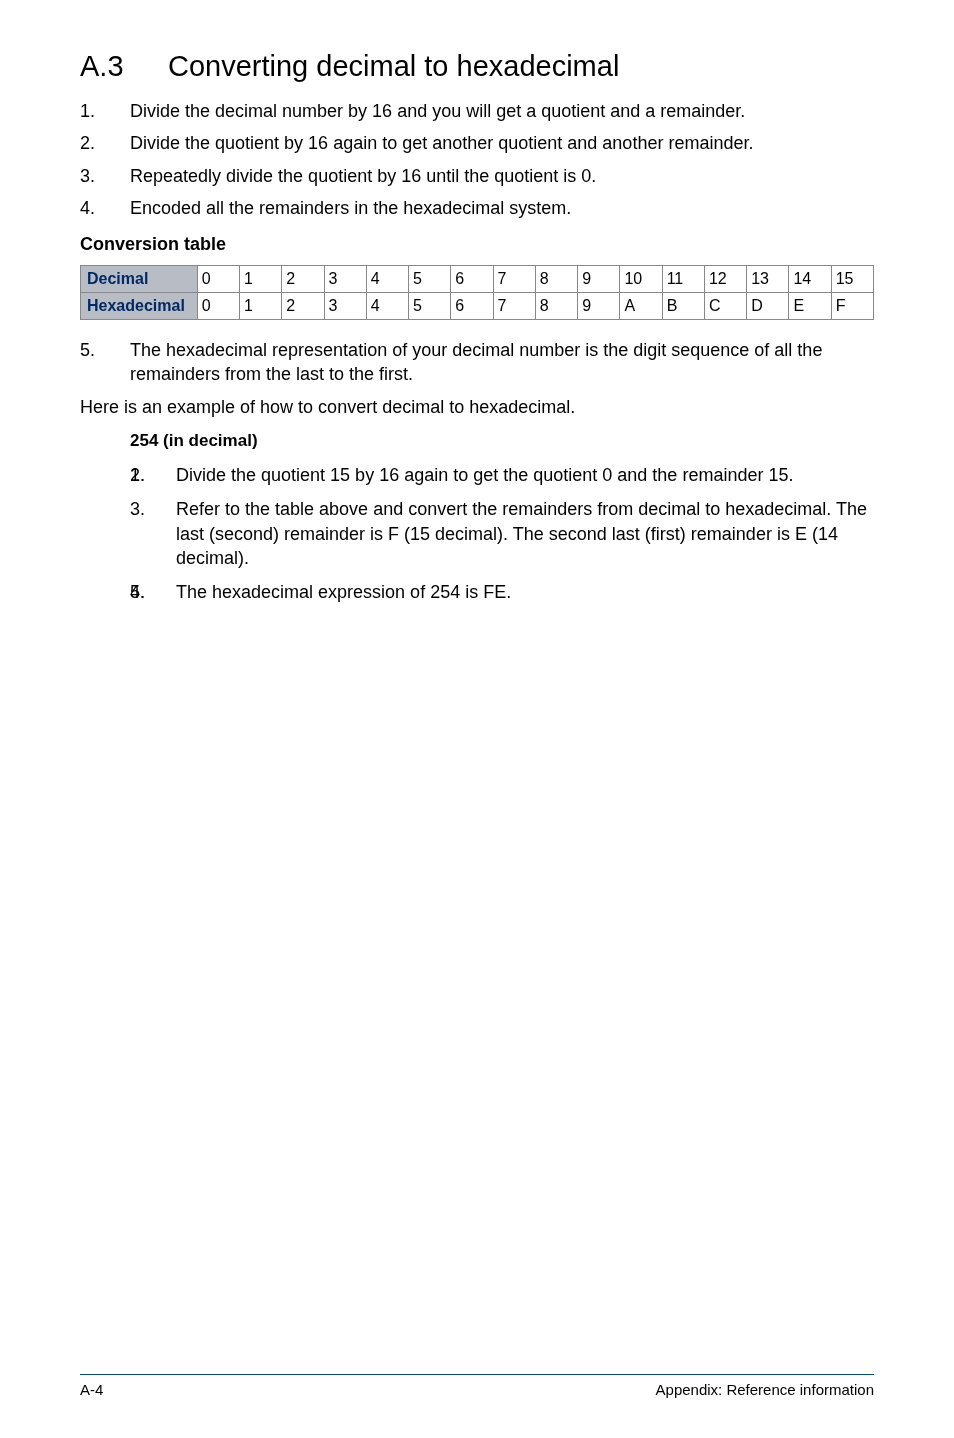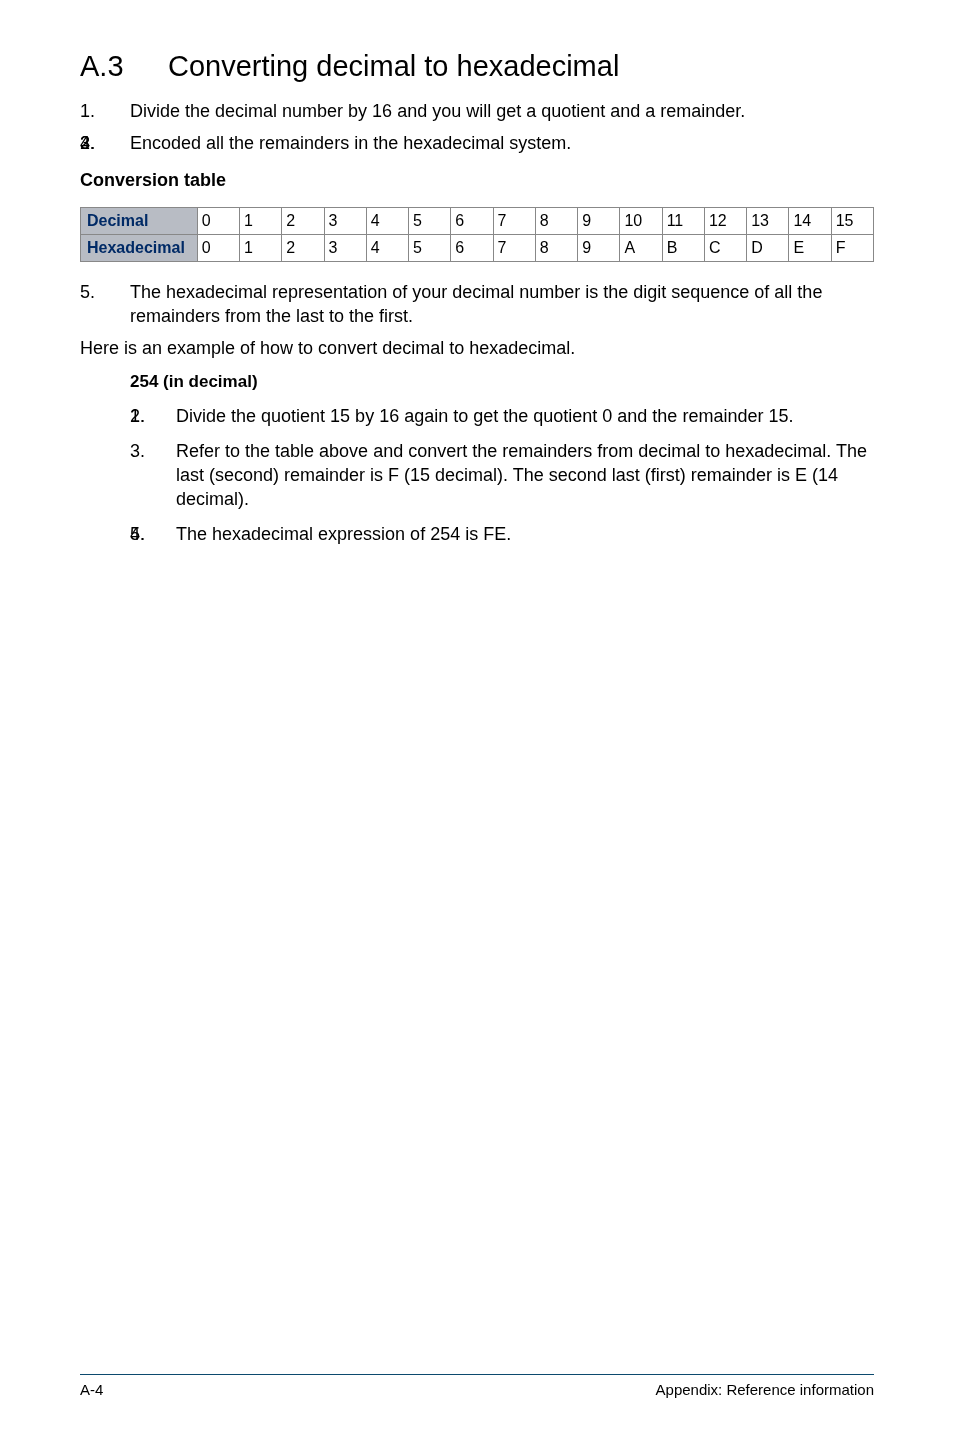--- a/index.html
+++ b/index.html
@@ -29,21 +29,21 @@
   }
   ol.main-list li .num {
     position: absolute;
     left: 0;
     top: 0;
     width: 40px;
   }
   .subheading {
     font-weight: bold;
     font-size: 18px;
-    margin: 14px 0 16px 0;
+    margin: 14px 0 10px 0;
   }
   table.conv {
     border-collapse: collapse;
     width: 100%;
     font-size: 16px;
     margin-bottom: 18px;
   }
   table.conv td, table.conv th {
     border: 1px solid #888;
     padding: 4px 2px;
@@ -98,22 +98,22 @@
 </style>
 </head>
 <body>
 
 <h1>
   <span class="secnum">A.3</span><span>Converting decimal to hexadecimal</span>
 </h1>
 
 <ol class="main-list">
   <li><span class="num">1.</span><span>Divide the decimal number by 16 and you will get a quotient and a remainder.</span></li>
-  <li><span class="num">2.</span></li>
-  <li><span class="num">3.</span></li>
+  <li><span class="num">2.</span><span>Divide the quotient by 16 again to get another quotient and another remainder.</span></li>
+  <li><span class="num">3.</span><span>Repeatedly divide the quotient by 16 until the quotient is 0.</span></li>
   <li><span class="num">4.</span><span>Encoded all the remainders in the hexadecimal system.</span></li>
 </ol>
 
 <div class="subheading">Conversion table</div>
 
 <table class="conv">
   <tbody>
       <tr>
     <td class="hdrcell">Decimal</td>
     <td class="datacell">0</td>

